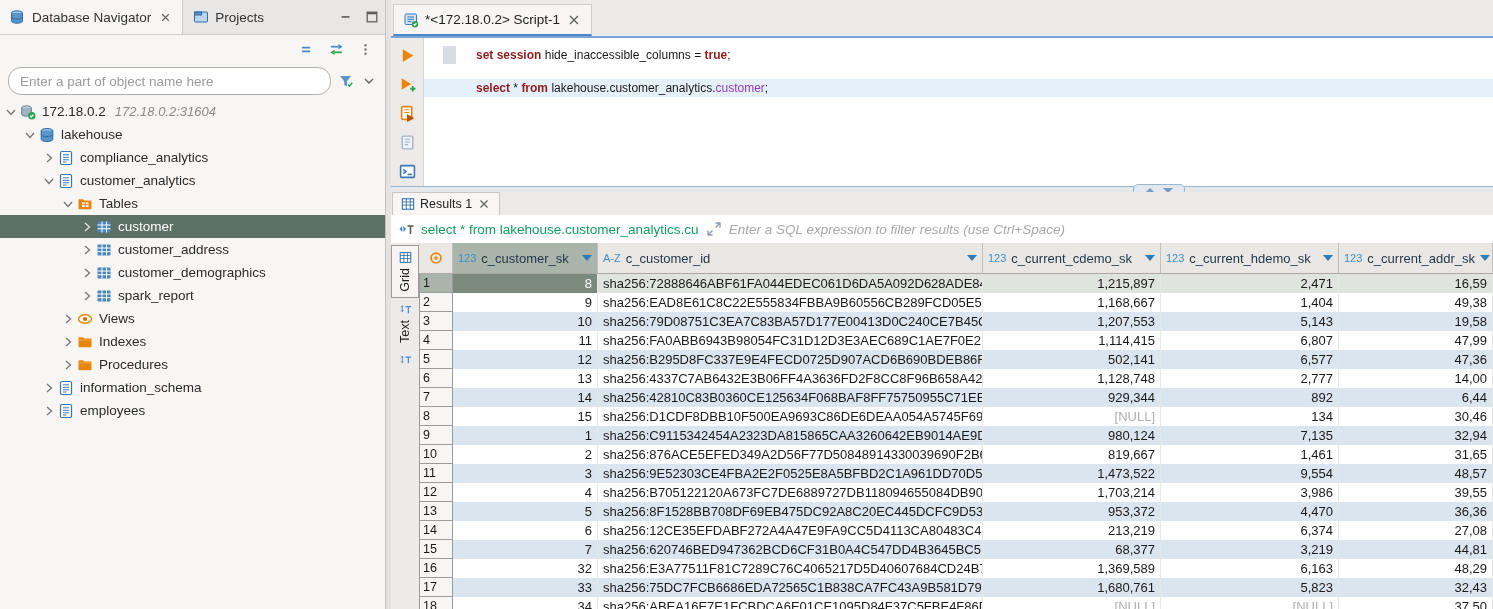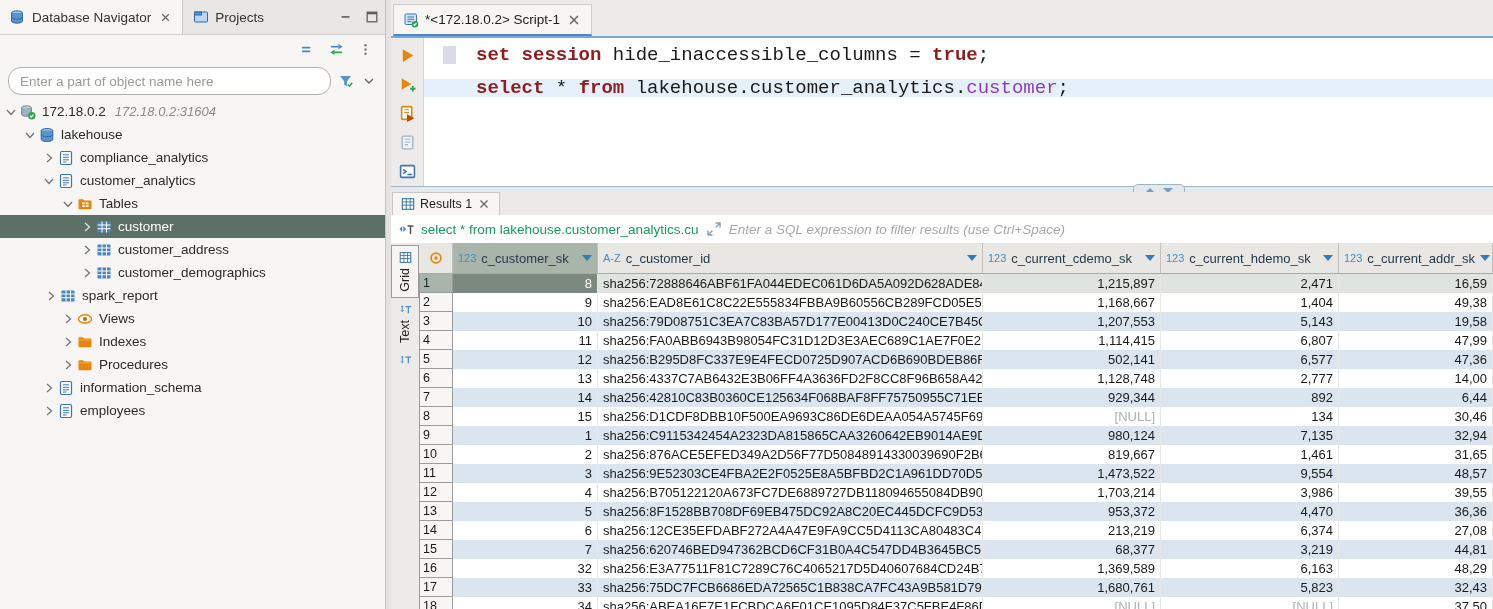--- a/index.html
+++ b/index.html
@@ -42,21 +42,21 @@
   .editor{position:absolute;left:391px;top:0;right:0;height:186px;background:#edebe9}
   .ed-tabs{height:36px;display:flex;align-items:flex-end;padding-left:2px}
   .ed-tab{height:29px;display:flex;align-items:center;gap:6px;padding:0 9px;background:#f7f6f5;
           border:1px solid #cfccc9;border-bottom:2px solid #4a86c8;font-size:13.5px;color:#222}
   .ed-body{position:absolute;top:36px;left:0;right:0;bottom:0;background:#fff;border-top:2px solid #7aa5d6}
   .ed-toolbar{position:absolute;left:0;top:0;width:33px;height:100%;background:#edebe9;
               border-right:1px solid #d8d5d2;display:flex;flex-direction:column;align-items:center;
               padding-top:9px;gap:12px;box-sizing:border-box}
   .ed-toolbar .ic{width:17px;height:17px}
   .ed-code{position:absolute;left:33px;top:0;right:0;bottom:0;
-           font-family:Liberation Mono, monospace;font-size:19px}
+           font-family:Liberation Sans, sans-serif;font-size:12px}
   .stmt{position:absolute;left:19px;width:13px;height:18px;background:#d9dde3}
   .code-line{position:absolute;left:0;right:0;height:18px;line-height:18px;padding-left:52px;white-space:pre}
   .code-line.hl{background:#e6f0fa}
   .tok-kw{color:#8f1d1d;font-weight:bold}
   .tok-tbl{color:#8d3cbd}
   .tok-pl{color:#1a1a1a}
 
   
   .splitter{position:absolute;left:391px;top:186px;right:0;height:6px;background:#e6e9ec;
             border-top:1px solid #9fb6ca}
@@ -296,21 +296,21 @@
             </svg>
           </span>
           <span class="t-ic">
             <svg viewBox="0 0 16 16">
               <rect x="1.5" y="2.5" width="13" height="11" rx="0.8" fill="#4a86c0"></rect>
               <path d="M1.5 6h13M1.5 9.7h13M6 2.5v11M10.5 2.5v11" stroke="#fff"></path>
             </svg>
           </span>
           <span>customer_demographics</span>
         </div>
-        <div class="tr-row" style="padding-left: 43px;">
+        <div class="tr-row" style="padding-left: 79px;">
           <span class="chev">
             <svg viewBox="0 0 16 16">
               <path d="M6 4l4.5 4L6 12" stroke="currentColor" stroke-width="1.3" fill="none"></path>
             </svg>
           </span>
           <span class="t-ic">
             <svg viewBox="0 0 16 16">
               <rect x="1.5" y="2.5" width="13" height="11" rx="0.8" fill="#4a86c0"></rect>
               <path d="M1.5 6h13M1.5 9.7h13M6 2.5v11M10.5 2.5v11" stroke="#fff"></path>
             </svg>

